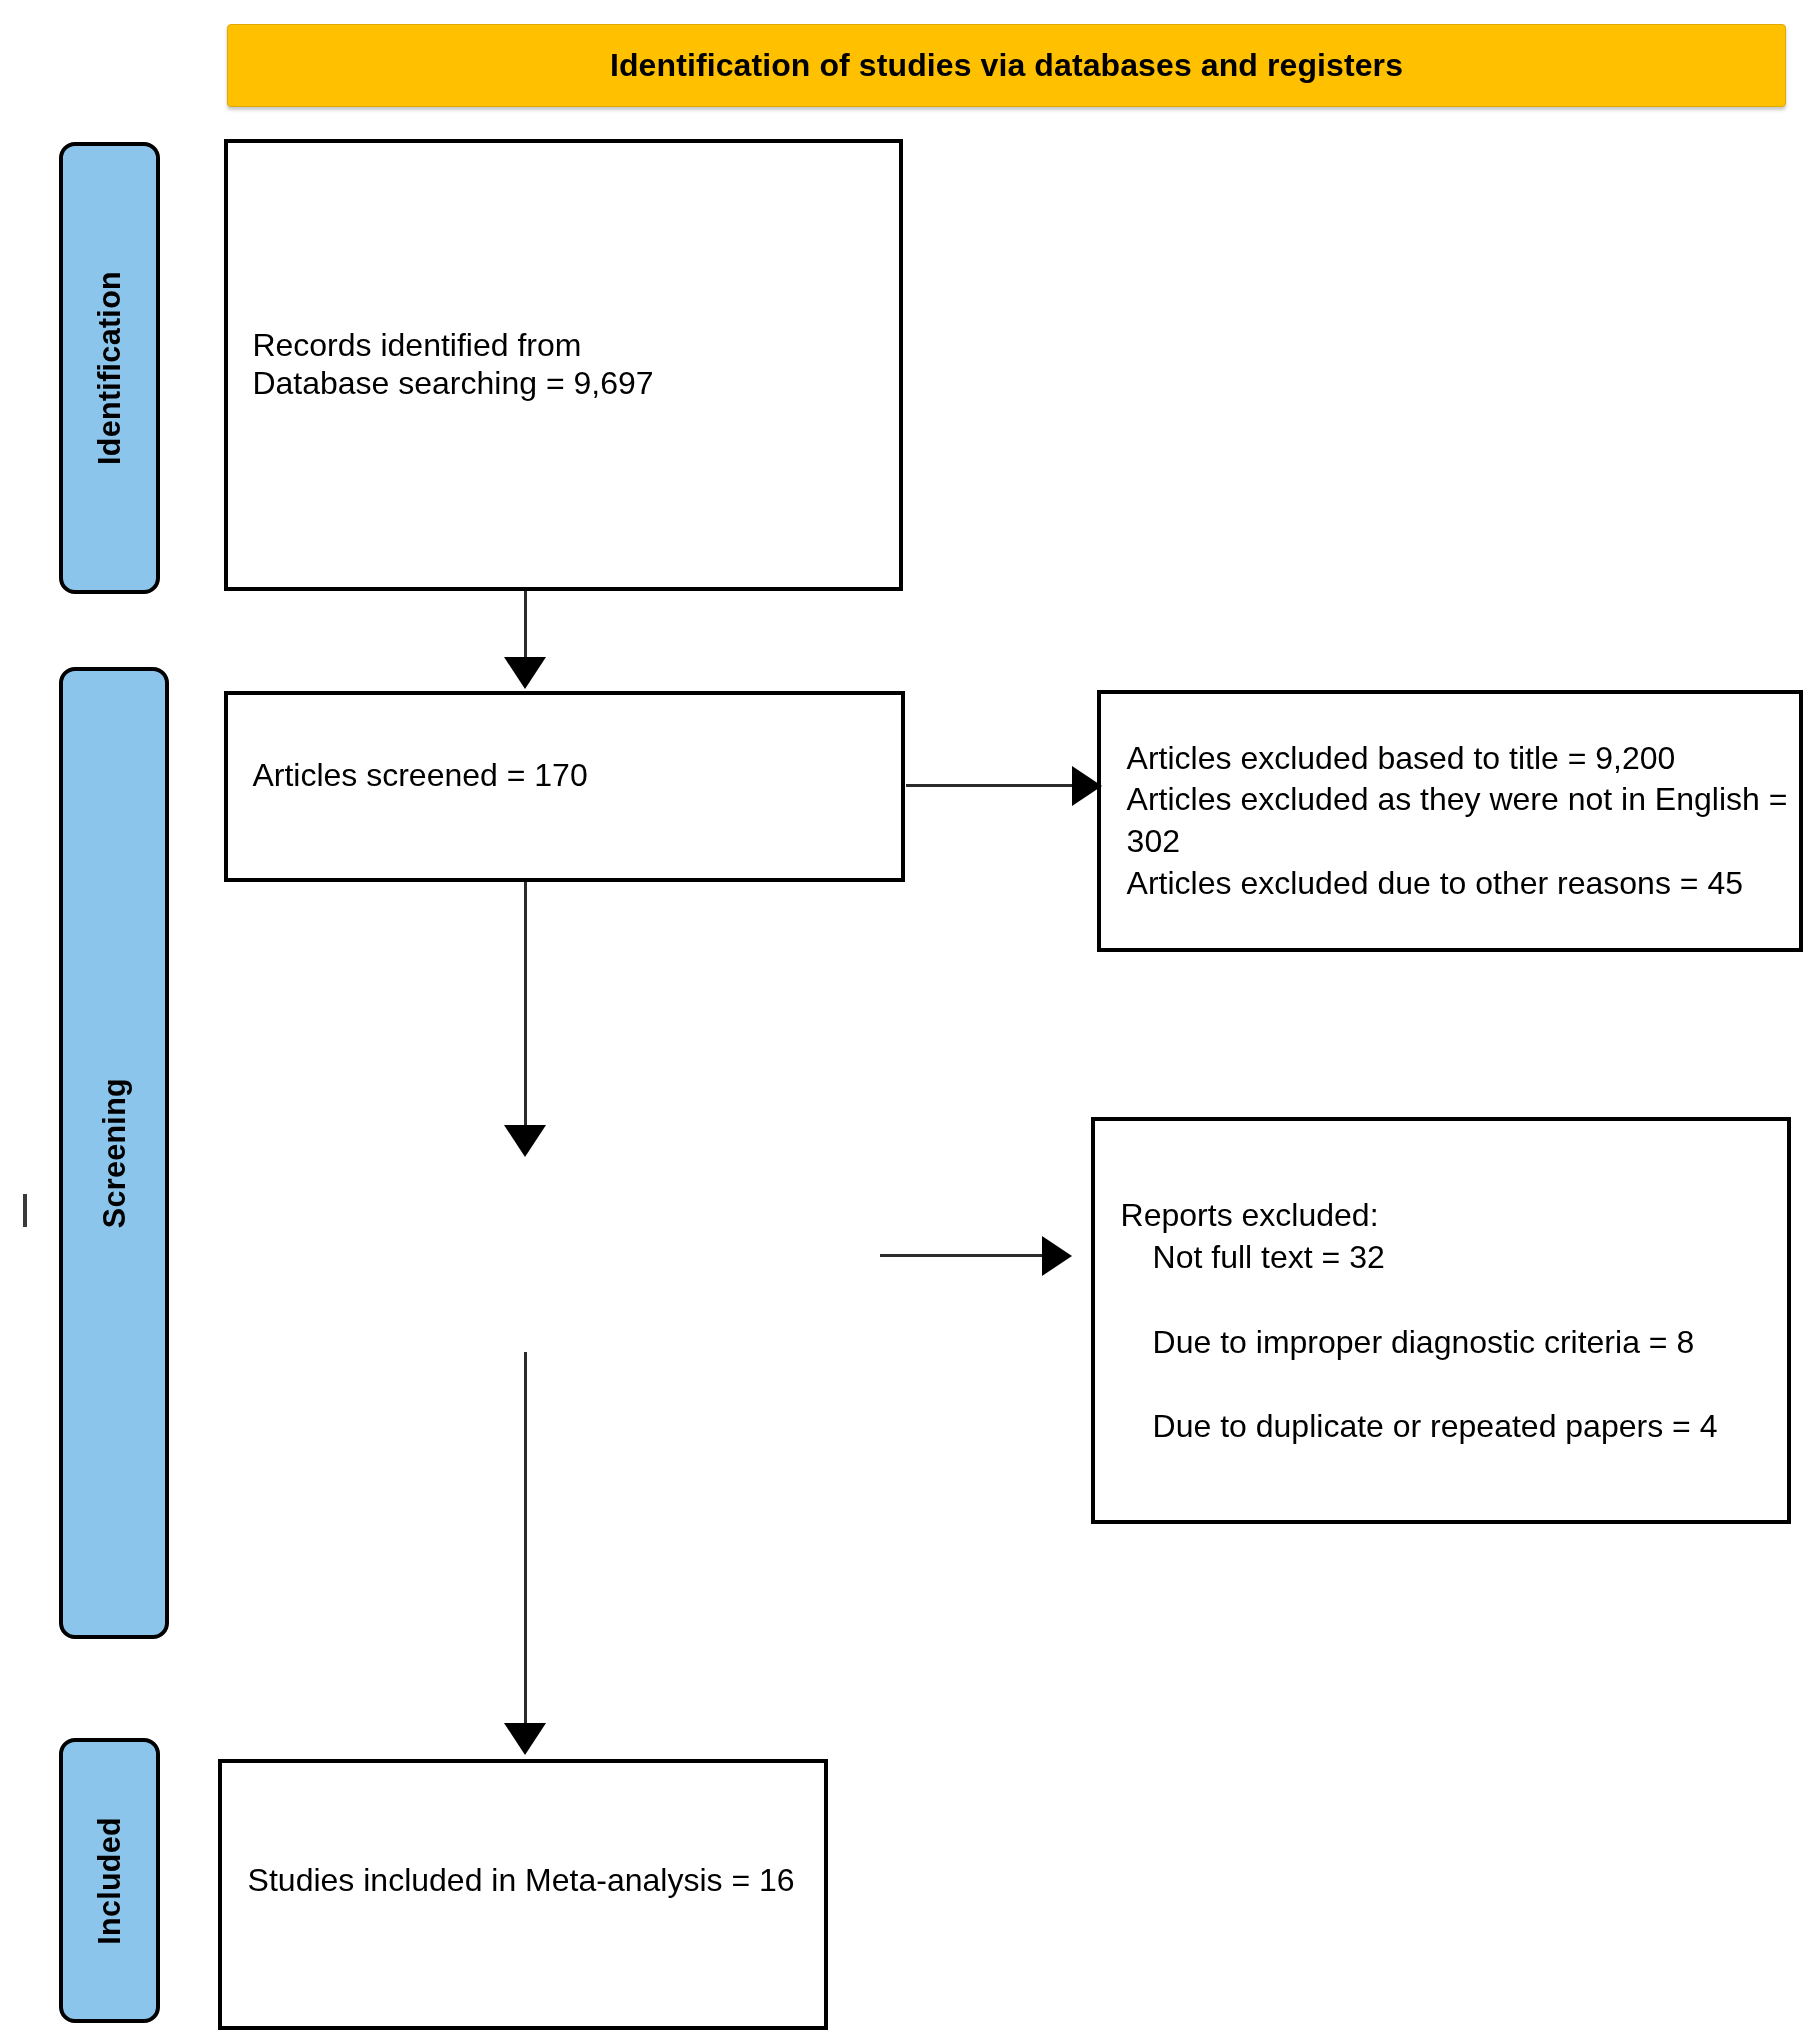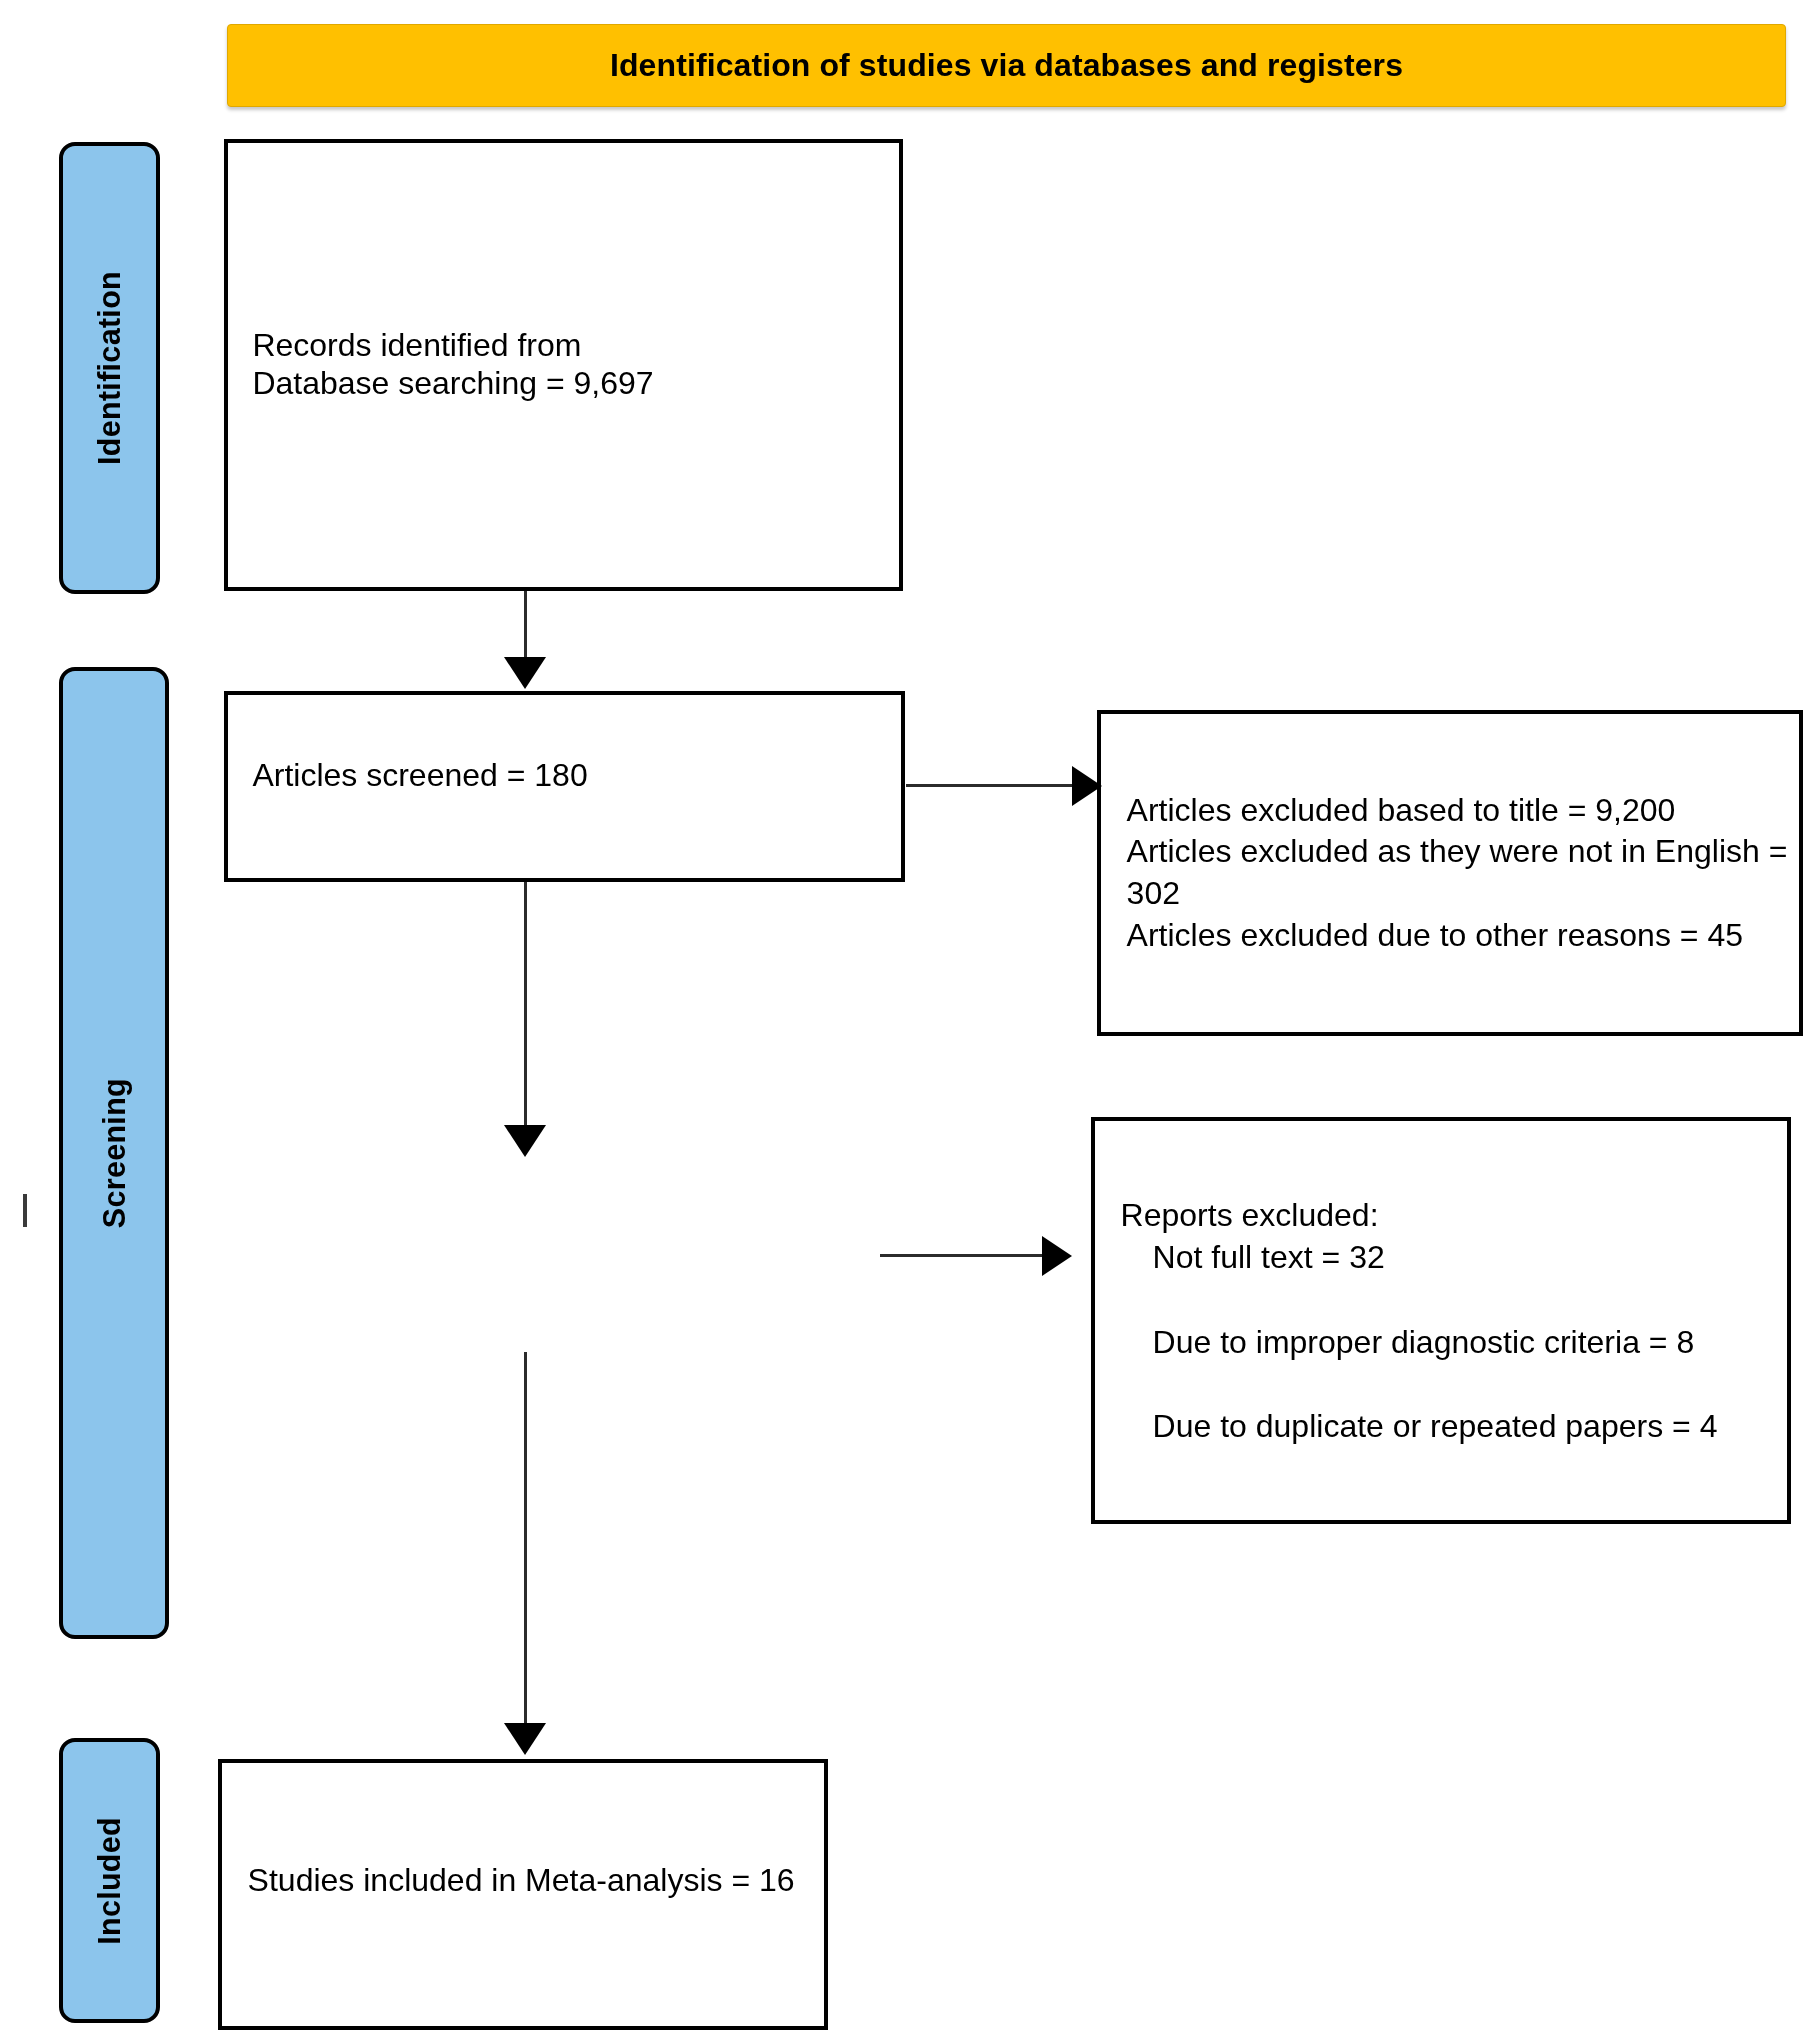--- a/index.html
+++ b/index.html
@@ -85,21 +85,21 @@
     white-space: pre-line;
   }
   .box-text.loose { line-height: 1.45; }
 
   #box-records      { left: 224px;  top: 139px;  width: 679px; height: 452px; justify-content: center; }
   #box-records .box-text { padding-left: 24.4px; }
 
   #box-screened     { left: 224px;  top: 691px; width: 681px; height: 191px; }
   #box-screened .box-text { padding-left: 24.4px; padding-bottom: 21px; }
 
-  #box-excluded-title { left: 1097px; top: 710px; width: 706px; height: 326px; }
+  #box-excluded-title { left: 1097px; top: 690px; width: 706px; height: 262px; }
   #box-excluded-title .box-text { padding-left: 25.6px; line-height: 1.30; }
 
   #box-fulltext     { left: 201px;  top: 1161px; width: 678px; height: 191px; }
   #box-fulltext .box-text { padding-left: 25.6px; padding-bottom: 8.5px; }
 
   #box-reports-excluded { left: 1091px; top: 1117px; width: 700px; height: 407px; }
   #box-reports-excluded .box-text { padding-left: 25.6px; line-height: 1.32; }
 
   #box-included     { left: 218px;  top: 1759px; width: 610px; height: 271px; }
   #box-included .box-text { padding-left: 25.6px; padding-bottom: 28px; }
@@ -176,21 +176,21 @@
   <div class="phase" id="phase-included">
     <span class="phase-label">Included</span>
   </div>
 
   <div class="box" id="box-records">
     <div class="box-text">Records identified from
 Database searching = 9,697</div>
   </div>
 
   <div class="box" id="box-screened">
-    <div class="box-text">Articles screened = 180</div>
+    <div class="box-text">Articles screened = 170</div>
   </div>
 
   <div class="box" id="box-excluded-title">
     <div class="box-text">Articles excluded based to title = 9,200
 Articles excluded as they were not in English = 302
 Articles excluded due to other reasons = 45</div>
   </div>
 
 
   <div class="box" id="box-reports-excluded">

